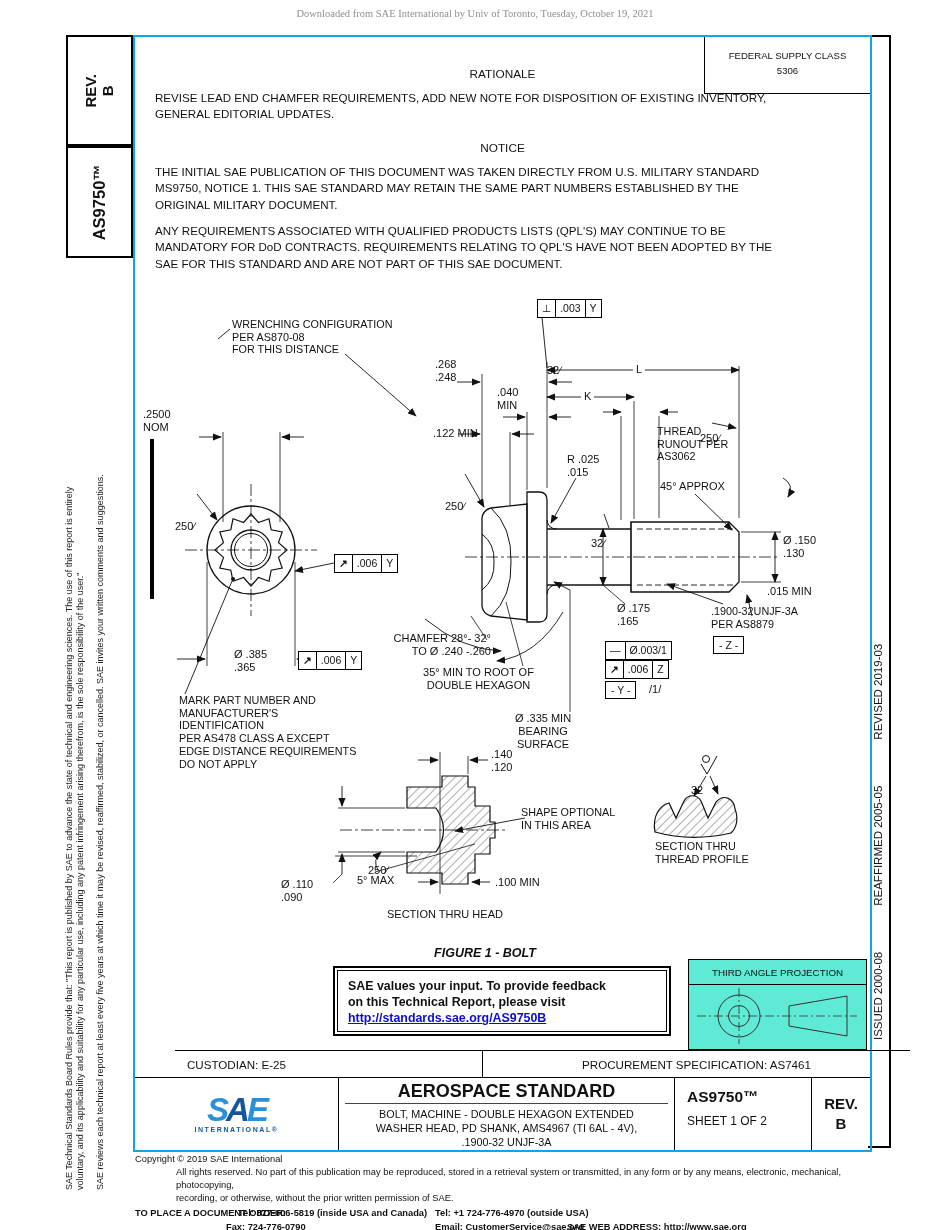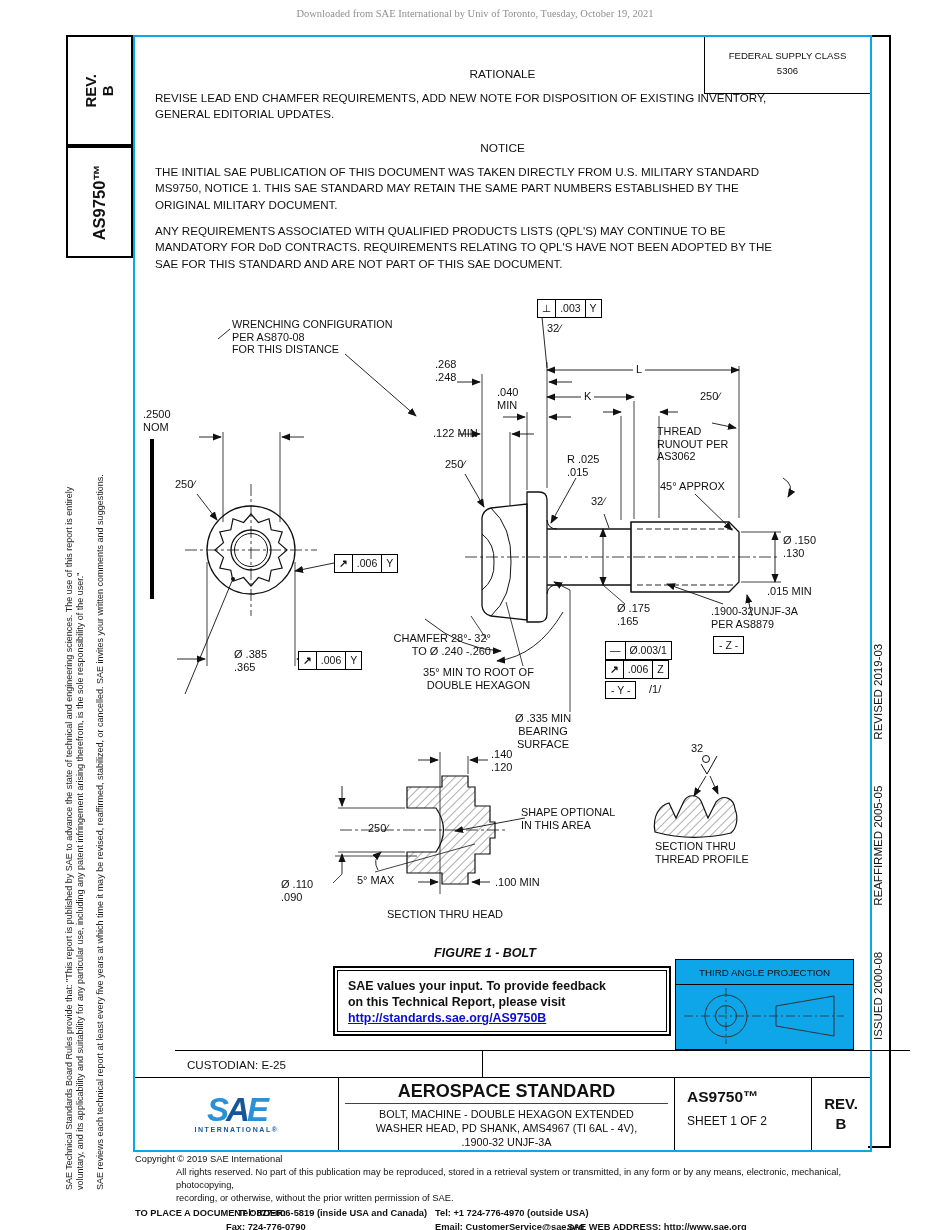--- a/index.html
+++ b/index.html
@@ -18,26 +18,26 @@
   .bodyTxt{position:absolute;left:20px;width:702px;font-size:11.6px;line-height:1.42;white-space:pre-line;}
   
   .draw{position:absolute;left:0;top:245px;width:735px;height:682px;}
   .lbl{position:absolute;font-size:10.8px;line-height:1.18;white-space:pre-line;color:#111;}
   .lblbg{background:#fff;padding:0 3px;}
   .big{font-size:11px;}
   .fcf{position:absolute;display:inline-flex;border:1.4px solid #000;background:#fff;font-size:10.5px;line-height:1;align-items:stretch;}
   .fcf span{padding:3px 4px;border-left:1.4px solid #000;}
   .fcf span:first-child{border-left:none;}
   .datum{position:absolute;border:1.4px solid #000;background:#fff;font-size:10.5px;padding:2.5px 5px;line-height:1;}
-  .fin{position:absolute;font-size:11px;font-style:normal;}
+  .fin{position:absolute;font-size:11px;font-style:normal;margin-top:42px;}
   .caption{position:absolute;left:0;width:700px;text-align:center;font-weight:bold;font-style:italic;font-size:12.5px;}
   
   .feedback{position:absolute;left:202px;top:933px;width:330px;height:62px;border:1.5px solid #000;outline:2.5px solid #000;outline-offset:2px;padding:7px 10px;box-sizing:border-box;font-weight:bold;font-size:12.4px;line-height:1.3;background:#fff;}
   .feedback a{color:#0b0bd6;text-decoration:underline;}
-  .proj{position:absolute;right:16px;top:922px;width:179px;height:91px;border:1.7px solid #000;box-sizing:border-box;background:#0ea5e9;}
+  .proj{position:absolute;right:3px;top:922px;width:179px;height:91px;border:1.7px solid #000;box-sizing:border-box;background:#5eead4;}
   .proj .pt{height:25px;border-bottom:1.7px solid #000;text-align:center;font-size:9.8px;padding-top:7px;box-sizing:border-box;}
   
   .inforow{position:absolute;left:0;bottom:73px;width:100%;height:27px;border-top:1.9px solid #000;display:flex;box-sizing:border-box;font-size:11.6px;margin-left:40px;}
   .inforow .c1{width:308px;border-right:1.9px solid #000;display:flex;align-items:center;padding-left:12px;box-sizing:border-box;}
   .inforow .c2{flex:1;display:flex;align-items:center;justify-content:center;}
   .tblock{position:absolute;left:0;bottom:0;width:100%;height:73px;border-top:1.9px solid #000;display:flex;box-sizing:border-box;}
   .tblock .cell{border-right:1.9px solid #000;box-sizing:border-box;}
   .logoCell{width:204px;display:flex;flex-direction:column;align-items:center;justify-content:center;}
   .saeTxt{font-size:33px;font-weight:bold;font-style:italic;letter-spacing:-3px;line-height:0.9;}
   .saeTxt .s1{color:#2a91d8;} .saeTxt .s2{color:#14559c;} .saeTxt .s3{color:#2a91d8;}
@@ -243,20 +243,25 @@
       <div class="lbl big" style="left:8px;top:126px;">.2500
 NOM</div>
       <div class="fin" style="left:40px;top:196px;">250∕</div>
       <div class="lbl big lblbg" style="left:96px;top:366px;">Ø .385
 .365</div>
       <div class="fcf" style="left:163px;top:369px;">
         <span style="font-weight:bold;">↗</span>
         <span>.006</span>
         <span>Y</span>
       </div>
+      <div class="lbl" style="left:44px;top:412px;width:180px;">MARK PART NUMBER AND
+MANUFACTURER'S IDENTIFICATION
+PER AS478 CLASS A EXCEPT
+EDGE DISTANCE REQUIREMENTS
+DO NOT APPLY</div>
       <div class="fcf" style="left:199px;top:272px;">
         <span style="font-weight:bold;">↗</span>
         <span>.006</span>
         <span>Y</span>
       </div>
 
       <div class="lbl big" style="left:300px;top:76px;">.268
 .248</div>
       <div class="lbl big" style="left:362px;top:104px;">.040
 MIN</div>
@@ -336,20 +341,21 @@
           <circle cx="50" cy="31" r="10.5"></circle>
           <line x1="50" y1="3" x2="50" y2="59" stroke-dasharray="9 3 2 3" stroke-width="0.8"></line>
           <line x1="8" y1="31" x2="168" y2="31" stroke-dasharray="9 3 2 3" stroke-width="0.8"></line>
           <path d="M100,21 L158,11 L158,51 L100,41 Z"></path>
         </g>
       </svg>
     </div>
 
     <div class="inforow">
       <div class="c1">CUSTODIAN: E-25</div>
+      <div class="c2">PROCUREMENT SPECIFICATION: AS7461</div>
     </div>
 
     <div class="tblock">
       <div class="cell logoCell">
         <div class="saeTxt"><span class="s1">S</span><span class="s2">A</span><span class="s3">E</span></div>
         <div class="saeSub">INTERNATIONAL®</div>
       </div>
       <div class="cell midCell">
         <div class="docType">AEROSPACE STANDARD</div>
         <div class="subTitle">BOLT, MACHINE - DOUBLE HEXAGON EXTENDED

